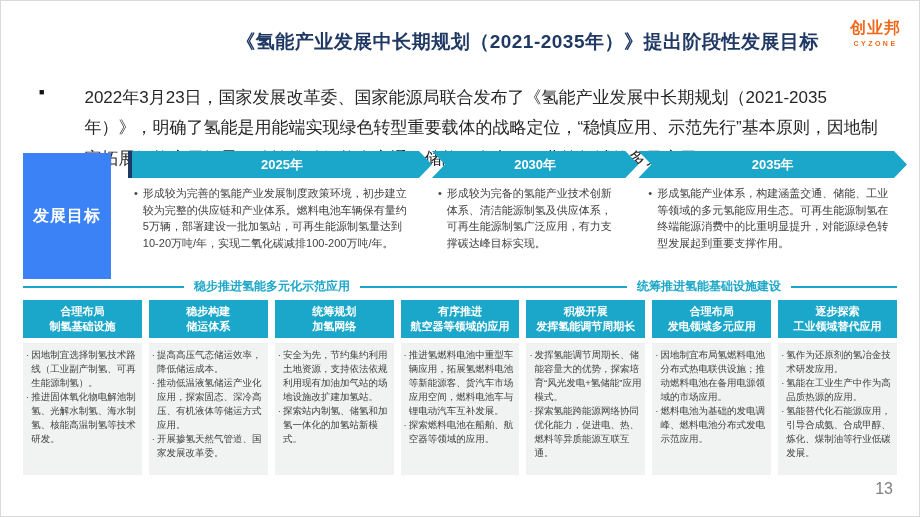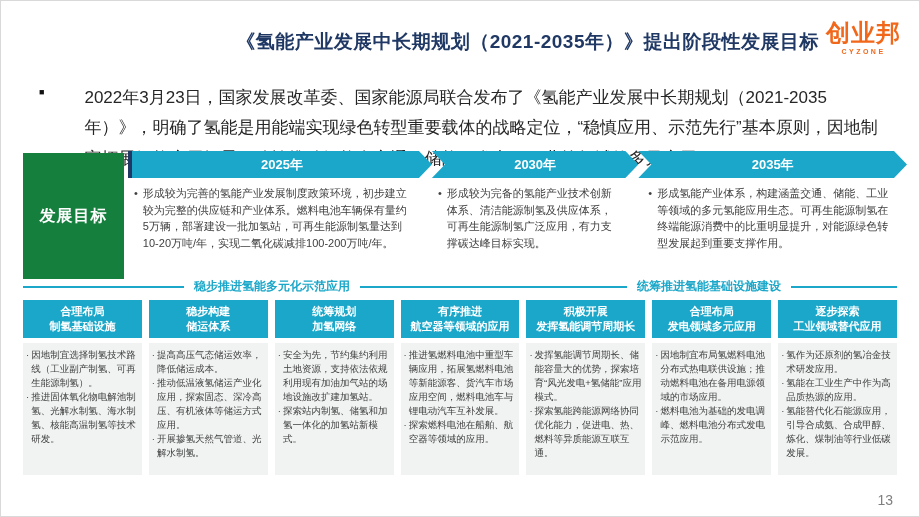--- a/index.html
+++ b/index.html
@@ -1,38 +1,38 @@
 <!DOCTYPE html>
 <html><head>
 <meta charset="utf-8">
 <style>
   html,body{margin:0;padding:0;background:#e8e8e8;font-family:"Liberation Sans","DejaVu Sans",sans-serif;}
   .slide{position:relative;width:920px;height:517px;background:#ffffff;border:1px solid #d9d9d9;box-sizing:border-box;overflow:hidden;margin:0 auto;}
 
   
   .title{position:absolute;left:38px;top:28px;width:780px;font-size:19px;font-weight:bold;color:#1F3864;letter-spacing:0.5px;text-align:right;}
   .logo{position:absolute;right:18px;top:20px;text-align:center;color:#F2681B;line-height:1;}
-  .logo .cn{font-size:24px;font-weight:bold;letter-spacing:1px;}
+  .logo .cn{font-size:16px;font-weight:bold;letter-spacing:1px;font-family:Liberation Mono, monospace;}
   .logo .en{font-size:7px;font-weight:bold;letter-spacing:2.5px;margin-top:3px;}
 
   
   .intro{position:absolute;left:38px;top:82px;width:852px;display:flex;}
   .intro .sq{font-size:9px;color:#111111;margin:4px 8px 0 0;}
   .intro .txt{font-size:17px;line-height:1.78;color:#262626;margin-left:32px;}
 
   
   .timeline{position:absolute;left:127px;top:150px;right:12px;height:27px;display:flex;}
   .tstart{width:4px;background:#1F3864;}
   .arrow{background:#1BA7C9;color:#ffffff;font-weight:bold;font-size:13px;display:flex;align-items:center;justify-content:center;}
   .a1{flex:0 0 38.5%;clip-path:polygon(0 0,calc(100% - 13px) 0,100% 50%,calc(100% - 13px) 100%,0 100%);}
   .a2{flex:0 0 26.5%;clip-path:polygon(0 0,calc(100% - 13px) 0,100% 50%,calc(100% - 13px) 100%,0 100%,13px 50%);}
   .a3{flex:1 1 auto;clip-path:polygon(0 0,calc(100% - 13px) 0,100% 50%,calc(100% - 13px) 100%,0 100%,13px 50%);}
 
   
-  .goalbox{position:absolute;left:22px;top:152px;width:101px;height:126px;background:#15803d;color:#ffffff;font-size:16px;font-weight:bold;display:flex;align-items:center;justify-content:center;letter-spacing:1px;}
+  .goalbox{position:absolute;left:22px;top:152px;width:88px;height:126px;background:#3b82f6;color:#ffffff;font-size:16px;font-weight:bold;display:flex;align-items:center;justify-content:center;letter-spacing:1px;}
 
   
   .goals{position:absolute;left:127px;top:184px;right:12px;display:flex;gap:4px;}
   .gcol{box-sizing:border-box;padding:0 16px 0 6px;}
   .g1{flex:0 0 38.5%;}
   .g2{flex:0 0 26.5%;}
   .g3{flex:1 1 auto;}
   .gitem{display:flex;font-size:11px;line-height:1.52;color:#404040;}
   .gitem .dot{margin-right:5px;}
 
@@ -45,21 +45,21 @@
   .seclab .stxt{font-size:12px;font-weight:bold;color:#1BA7C9;white-space:nowrap;}
 
   
   .matrix{position:absolute;left:22px;top:299px;right:22px;display:grid;grid-template-columns:repeat(7,1fr);gap:7px;}
   .mcol{display:flex;flex-direction:column;}
   .mhead{background:#1BA7C9;color:#ffffff;font-size:11px;font-weight:bold;text-align:center;line-height:1.35;min-height:38px;display:flex;align-items:center;justify-content:center;white-space:pre-line;padding:2px 1px;box-sizing:border-box;}
   .mbody{margin-top:5px;background:#F1F2F2;flex:1;min-height:132px;padding:5px 3px 5px 3px;box-sizing:border-box;}
   .mitem{display:flex;font-size:9.5px;line-height:1.47;color:#3F3F3F;}
   .mitem .dot{margin-right:2px;}
 
-  .pagenum{position:absolute;right:26px;bottom:8px;font-size:14px;color:#7f7f7f;}
+  .pagenum{position:absolute;right:26px;bottom:18px;font-size:16px;color:#7f7f7f;}
 </style>
 </head>
 <body>
 
 <div class="slide">
 
   <div class="title">《氢能产业发展中长期规划（2021-2035年）》提出阶段性发展目标</div>
 
   <div class="logo">
     <div class="cn">创业邦</div>
@@ -138,21 +138,21 @@
         <div class="mitem">
             <span class="dot">·</span>
             <span>提高高压气态储运效率，降低储运成本。</span>
           </div>
         <div class="mitem">
             <span class="dot">·</span>
             <span>推动低温液氢储运产业化应用，探索固态、深冷高压、有机液体等储运方式应用。</span>
           </div>
         <div class="mitem">
             <span class="dot">·</span>
-            <span>开展掺氢天然气管道、光解水制氢。</span>
+            <span>开展掺氢天然气管道、国家发展改革委。</span>
           </div>
       </div>
     </div>
 
     <div class="mcol">
       <div class="mhead">统筹规划
 加氢网络</div>
       <div class="mbody">
         <div class="mitem">
             <span class="dot">·</span>

